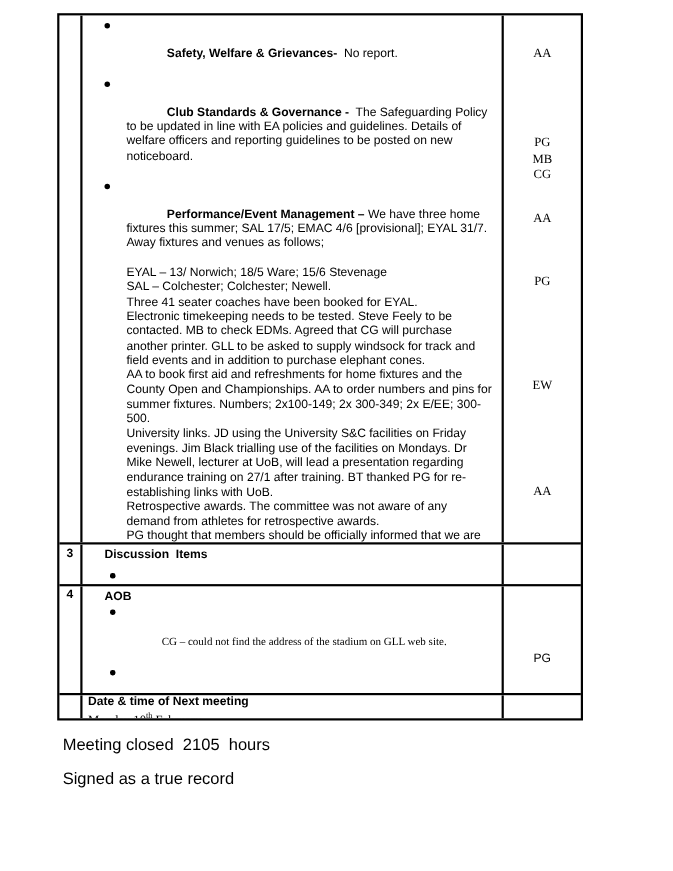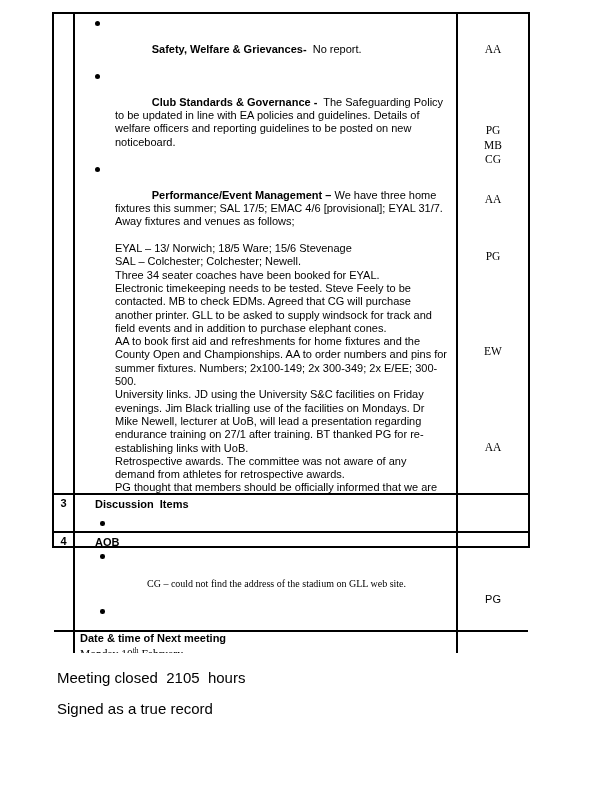--- a/index.html
+++ b/index.html
@@ -3,21 +3,21 @@
 <meta charset="utf-8">
 <style>
   * { margin:0; padding:0; box-sizing:border-box; }
   html,body { background:#e9e9e9; }
   .page {
     position:relative; width:612px; height:792px; background:#ffffff;
     font-family:"Liberation Sans", sans-serif; color:#000; overflow:hidden;
     margin:0 auto;
   }
   .minutes-table {
-    position:absolute; left:52px; top:12px; width:478px; height:536px;
+    position:absolute; left:52px; top:12px; width:478px; height:643px;
     border:2px solid #000;
   }
   .trow { display:flex; border-bottom:2px solid #000; overflow:hidden; }
   .trow:last-child { border-bottom:none; }
   .row-reports { height:481px; }
   .row-discussion { height:38px; }
   .row-aob { height:99px; }
   .row-nextmeeting { height:21px; }
   .cell-num {
     width:21px; border-right:2px solid #000; flex:0 0 auto;
@@ -91,21 +91,21 @@
             <span class="lead">Club Standards &amp; Governance -</span><span>  The Safeguarding Policy to be updated in line with EA policies and guidelines. Details of welfare officers and reporting guidelines to be posted on new noticeboard.</span>
           </div>
 
           <div class="li">
             <span class="dot"></span>
             <span class="lead">Performance/Event Management –</span><span> We have three home fixtures this summer; SAL 17/5; EMAC 4/6 [provisional]; EYAL 31/7. Away fixtures and venues as follows;</span>
           </div>
 
           <div class="para">EYAL – 13/ Norwich; 18/5 Ware; 15/6 Stevenage</div>
           <div class="para">SAL – Colchester; Colchester; Newell.</div>
-          <div class="para">Three 34 seater coaches have been booked for EYAL.</div>
+          <div class="para">Three 41 seater coaches have been booked for EYAL.</div>
           <div class="para">Electronic timekeeping needs to be tested. Steve Feely to be contacted. MB to check EDMs. Agreed that CG will purchase another printer. GLL to be asked to supply windsock for track and field events and in addition to purchase elephant cones.</div>
           <div class="para">AA to book first aid and refreshments for home fixtures and the County Open and Championships. AA to order numbers and pins for summer fixtures. Numbers; 2x100-149; 2x 300-349; 2x E/EE; 300-500.</div>
           <div class="para">University links. JD using the University S&amp;C facilities on Friday evenings. Jim Black trialling use of the facilities on Mondays. Dr Mike Newell, lecturer at UoB, will lead a presentation regarding endurance training on 27/1 after training. BT thanked PG for re-establishing links with UoB.</div>
           <div class="para">Retrospective awards. The committee was not aware of any demand from athletes for retrospective awards.</div>
           <div class="para">PG thought that members should be officially informed that we are not entering the NAL or LYDL this year. EW to email members.</div>
 
         </div>
       </div>
       <div class="cell-action">
         <span class="action-initials" style="top:29px">AA</span>

